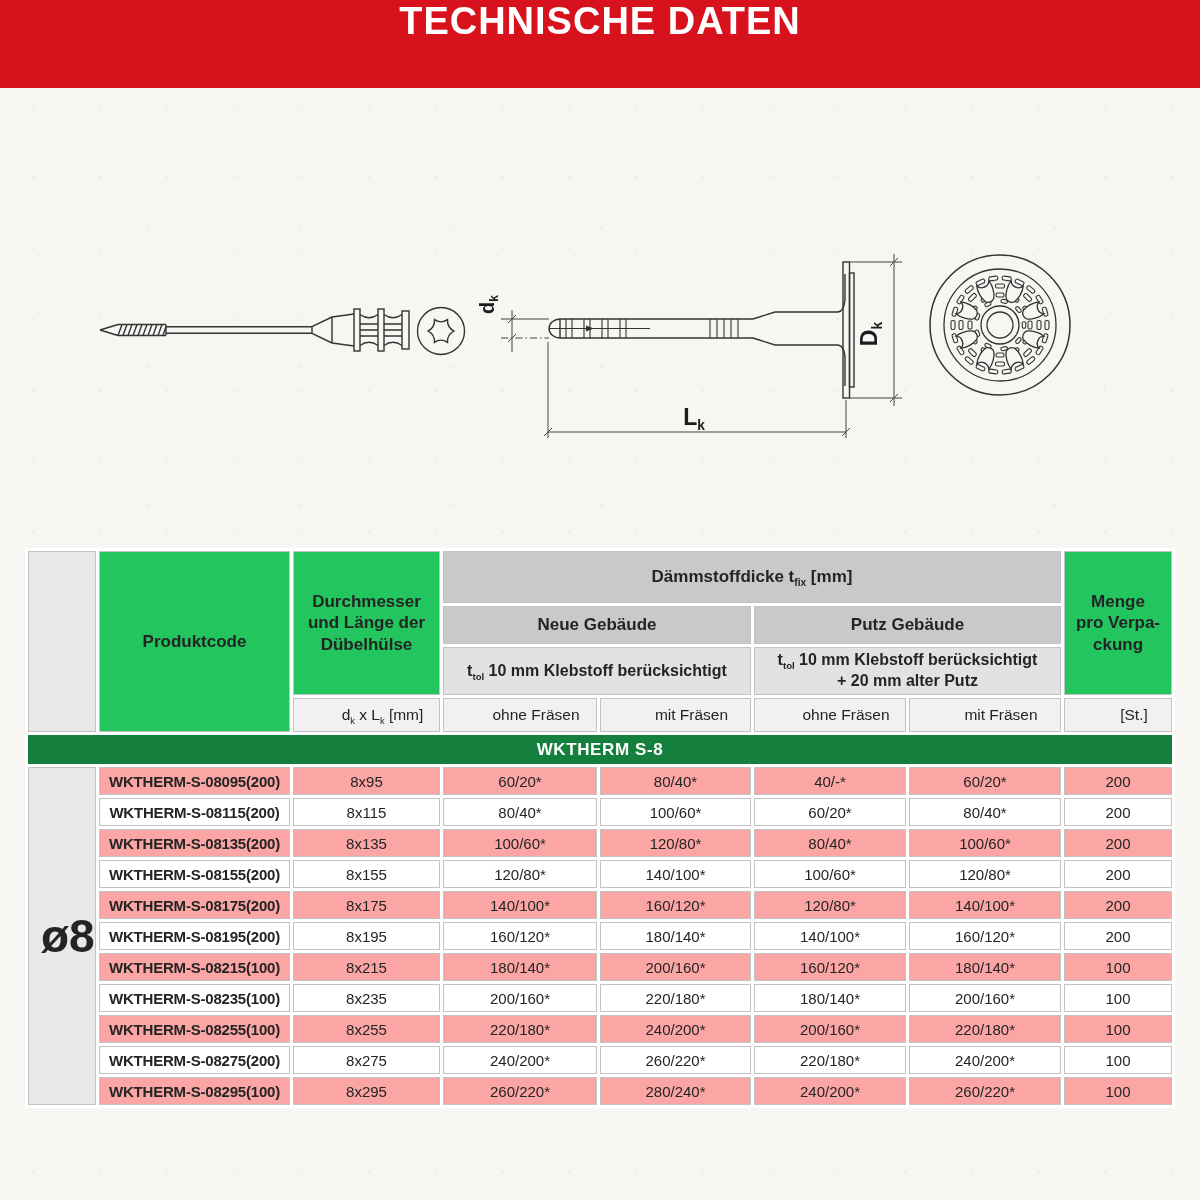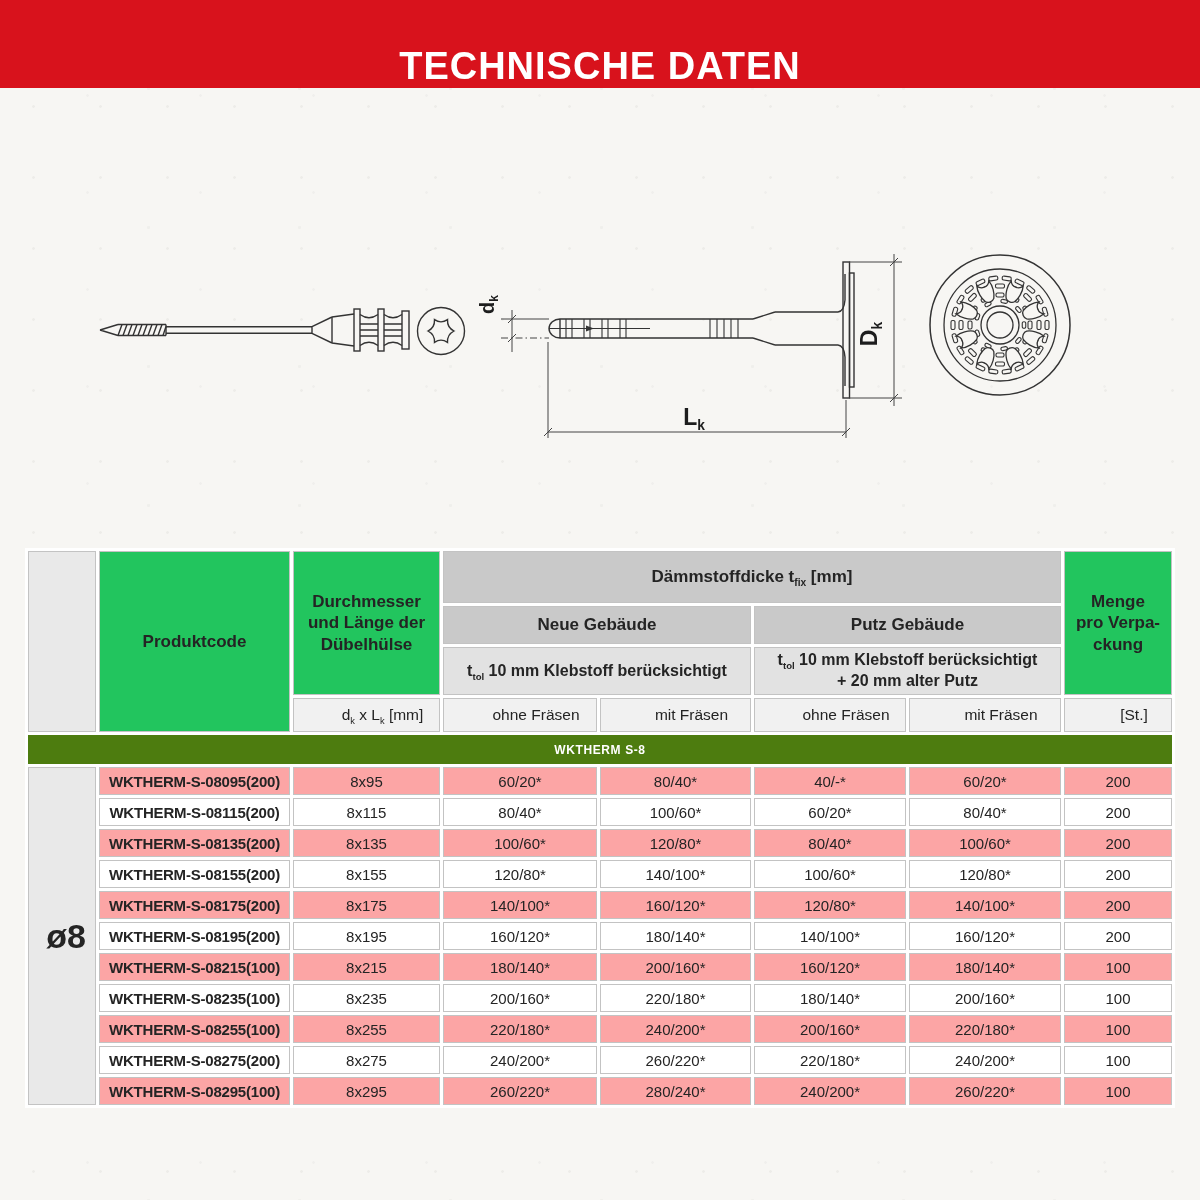--- a/index.html
+++ b/index.html
@@ -10,21 +10,21 @@
     background-color:#f7f6f3;
     background-image:
       radial-gradient(circle, rgba(120,120,115,.08) 1px, transparent 1.6px),
       radial-gradient(circle, rgba(120,120,115,.05) 1px, transparent 1.6px),
       radial-gradient(circle, rgba(120,120,115,.06) 1.2px, transparent 1.9px);
     background-size:67px 71px,113px 97px,151px 139px;
     background-position:0 0,31px 47px,73px 19px;
   }
   .banner{
     position:absolute;top:0;left:0;width:1200px;height:88px;
-    background:#d8121c;display:flex;align-items:flex-end;justify-content:center;
+    background:#d8121c;display:flex;align-items:flex-start;justify-content:center;
   }
   .banner h1{
     margin:0;color:#fff;font-size:38px;font-weight:700;letter-spacing:1px;
   }
   .drawings{position:absolute;top:88px;left:0;}
   .dim-text{font-weight:700;fill:#1d1d1d;}
   .dim-sub{font-size:60%;}
 
   .table-wrap{position:absolute;left:25px;top:548px;width:1150px;}
   table{
@@ -44,28 +44,28 @@
   .c-light{background:#22c55e;font-size:17px;margin-left:45px;}
   .c-dark{background:#c9c9c9;font-size:17px;}
   .c-mid{background:#e2e2e2;font-size:16px;line-height:1.3;}
   .c-sub{background:#f1f1f1;font-size:15.5px;padding-left:36px;}
   .row-a td{height:52px;}
   .row-b td{height:38px;margin-top:32px;}
   .row-c td{height:48px;}
   .row-d td{height:34px;}
   .row-band td{height:29px;}
   td.band{
-    background:#4d7c0f;border:none;color:#ffffff;
-    font-weight:700;font-size:12px;letter-spacing:.6px;
+    background:#15803d;border:none;color:#ffffff;
+    font-weight:700;font-size:17px;letter-spacing:.6px;
   }
   tbody td{height:28px;padding:0 4px;}
   tbody tr:nth-child(2n+1) td{background:#fca5a5;}
   tbody tr:nth-child(2n) td{background:#ffffff;margin-top:46px;}
   tbody td.code{font-weight:700;letter-spacing:-0.2px;}
-  tbody td.dia-cell{background:#e9e9e9 !important;font-size:34px;font-weight:700;padding-left:12px;}
+  tbody td.dia-cell{background:#e9e9e9 !important;font-size:46px;font-weight:700;padding-left:12px;}
   sub{font-size:60%;line-height:0;}
 </style>
 </head>
 <body>
 
 <div class="banner">
   <h1>TECHNISCHE DATEN</h1>
 </div>
 
 <svg class="drawings" width="1200" height="460" viewBox="0 0 1200 460">

